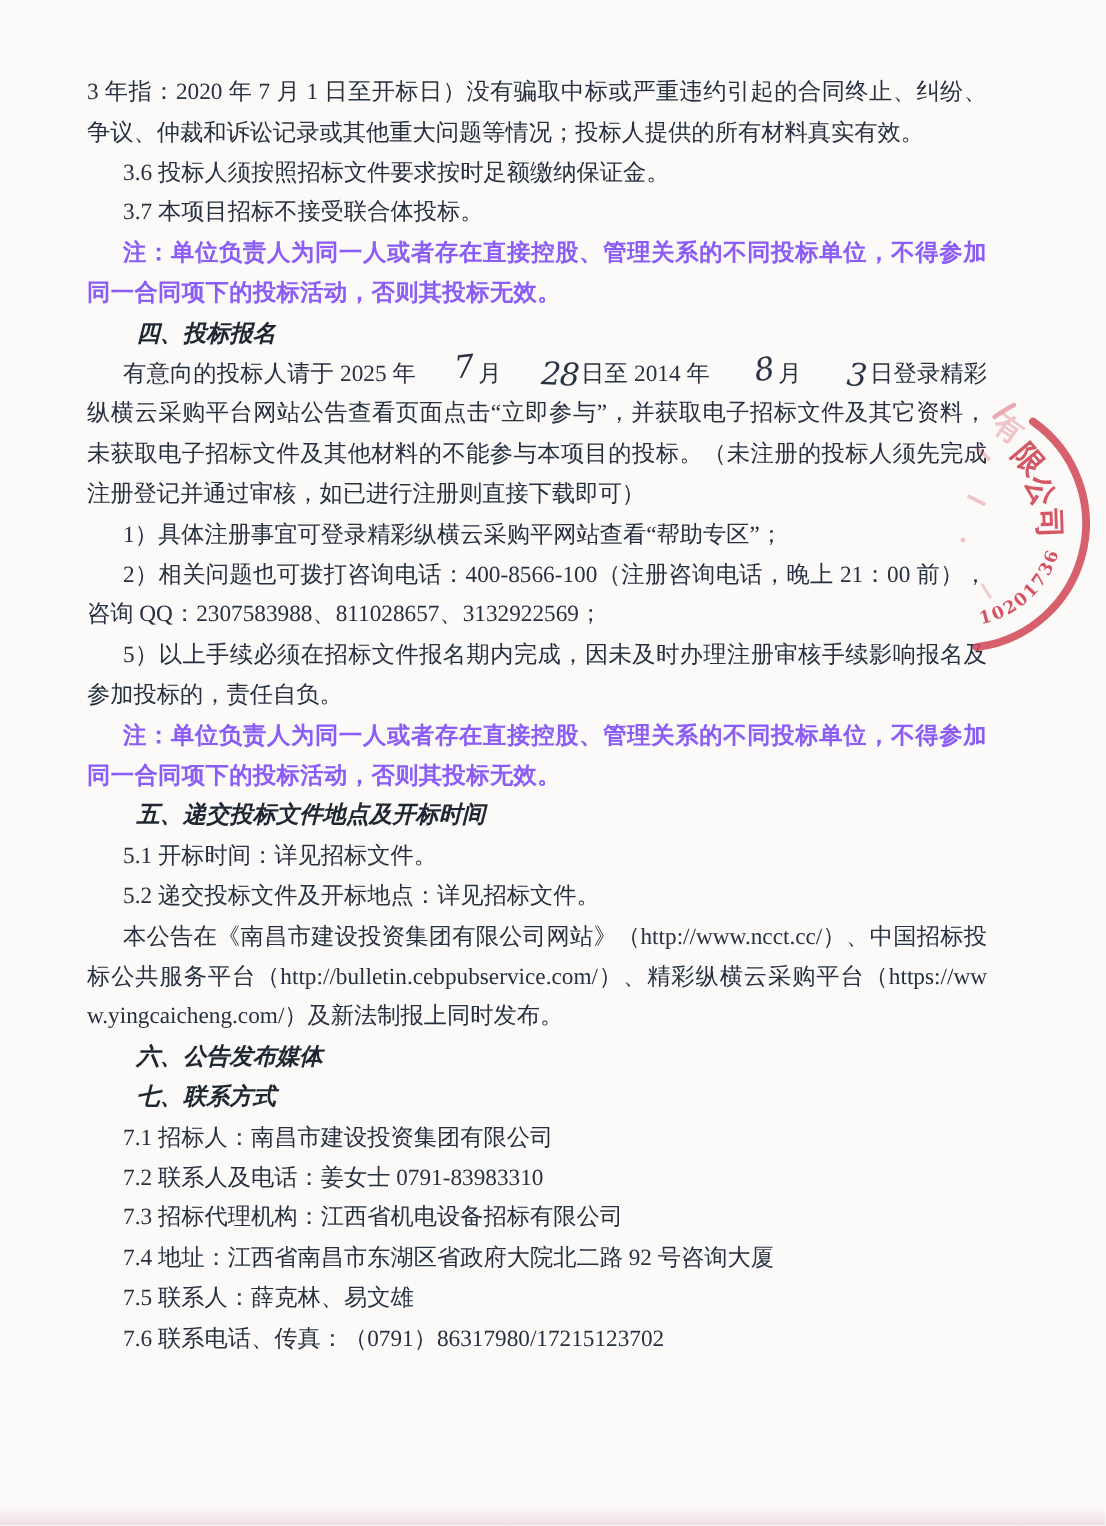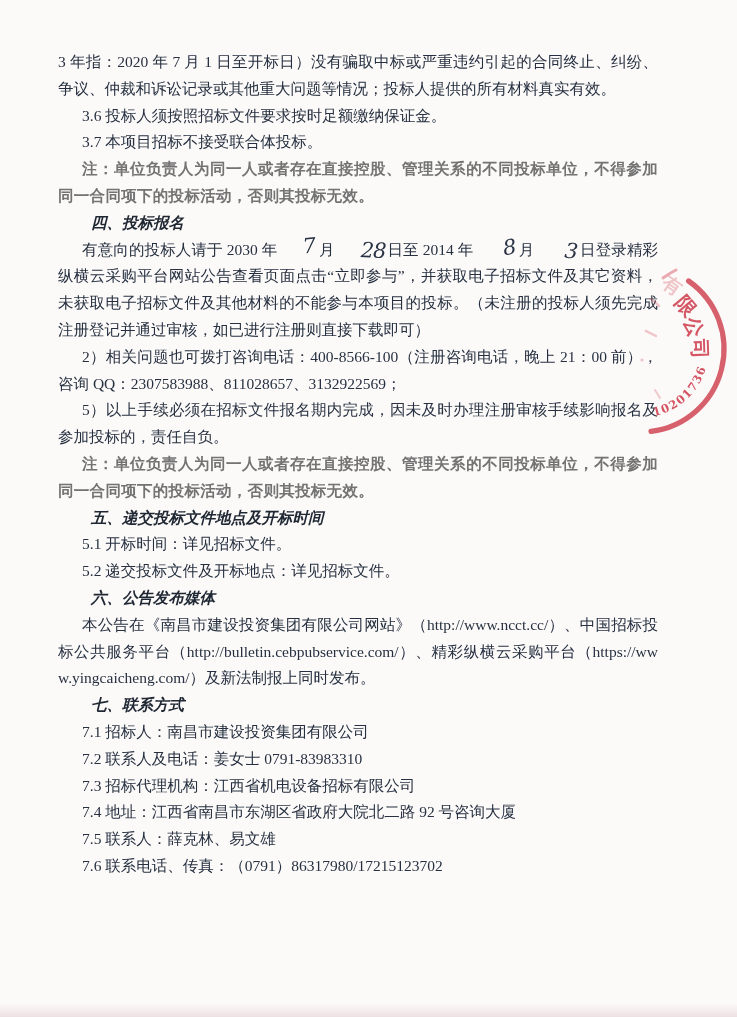--- a/index.html
+++ b/index.html
@@ -22,21 +22,21 @@
   .para{
     margin:0;font-size:15.5px;line-height:26.8px;
     text-align:justify;text-justify:inter-ideograph;
     word-break:break-all;
   }
   .para.cont{text-indent:0;}
   .para.indent{text-indent:24px;}
   .para.note{
     text-indent:24px;font-weight:700;
     font-family:"Liberation Sans","DejaVu Sans",sans-serif;
-    letter-spacing:.3px;color:#737373;
+    letter-spacing:.3px;color:#8b5cf6;
   }
   .para.head{
     text-indent:33px;font-weight:700;
     font-family:"Liberation Sans","DejaVu Sans",sans-serif;
     color:#1f2733;
     font-style:italic;
   }
   
   .hw{
     display:inline-block;
@@ -60,29 +60,30 @@
 <body>
 
 <div class="scan-page">
 
   <div class="doc">
       <p class="para cont">3 年指：2020 年 7 月 1 日至开标日）没有骗取中标或严重违约引起的合同终止、纠纷、争议、仲裁和诉讼记录或其他重大问题等情况；投标人提供的所有材料真实有效。</p>
       <p class="para indent">3.6 投标人须按照招标文件要求按时足额缴纳保证金。</p>
       <p class="para indent">3.7 本项目招标不接受联合体投标。</p>
       <p class="para note">注：单位负责人为同一人或者存在直接控股、管理关系的不同投标单位，不得参加同一合同项下的投标活动，否则其投标无效。</p>
       <p class="para head">四、投标报名</p>
-      <p class="para indent"><span>有意向的投标人请于 2030 年</span><span class="hw hw-1">7</span><span>月</span><span class="hw hw-2">28</span><span>日至 2014 年 </span><span class="hw hw-3">8</span><span>月 </span><span class="hw hw-4">3</span><span>日登录精彩纵横云采购平台网站公告查看页面点击“立即参与”，并获取电子招标文件及其它资料，未获取电子招标文件及其他材料的不能参与本项目的投标。（未注册的投标人须先完成注册登记并通过审核，如已进行注册则直接下载即可）</span></p>
+      <p class="para indent"><span>有意向的投标人请于 2025 年</span><span class="hw hw-1">7</span><span>月</span><span class="hw hw-2">28</span><span>日至 2014 年 </span><span class="hw hw-3">8</span><span>月 </span><span class="hw hw-4">3</span><span>日登录精彩纵横云采购平台网站公告查看页面点击“立即参与”，并获取电子招标文件及其它资料，未获取电子招标文件及其他材料的不能参与本项目的投标。（未注册的投标人须先完成注册登记并通过审核，如已进行注册则直接下载即可）</span></p>
+      <p class="para indent">1）具体注册事宜可登录精彩纵横云采购平网站查看“帮助专区”；</p>
       <p class="para indent">2）相关问题也可拨打咨询电话：400-8566-100（注册咨询电话，晚上 21：00 前），咨询 QQ：2307583988、811028657、3132922569；</p>
       <p class="para indent">5）以上手续必须在招标文件报名期内完成，因未及时办理注册审核手续影响报名及参加投标的，责任自负。</p>
       <p class="para note">注：单位负责人为同一人或者存在直接控股、管理关系的不同投标单位，不得参加同一合同项下的投标活动，否则其投标无效。</p>
       <p class="para head">五、递交投标文件地点及开标时间</p>
       <p class="para indent">5.1 开标时间：详见招标文件。</p>
       <p class="para indent">5.2 递交投标文件及开标地点：详见招标文件。</p>
+      <p class="para indent">本公告在《南昌市建设投资集团有限公司网站》（http://www.ncct.cc/）、中国招标投标公共服务平台（http://bulletin.cebpubservice.com/）、精彩纵横云采购平台（https://www.yingcaicheng.com/）及新法制报上同时发布。</p>
       <p class="para head">六、公告发布媒体</p>
-      <p class="para indent">本公告在《南昌市建设投资集团有限公司网站》（http://www.ncct.cc/）、中国招标投标公共服务平台（http://bulletin.cebpubservice.com/）、精彩纵横云采购平台（https://www.yingcaicheng.com/）及新法制报上同时发布。</p>
       <p class="para head">七、联系方式</p>
       <p class="para indent">7.1 招标人：南昌市建设投资集团有限公司</p>
       <p class="para indent">7.2 联系人及电话：姜女士 0791-83983310</p>
       <p class="para indent">7.3 招标代理机构：江西省机电设备招标有限公司</p>
       <p class="para indent">7.4 地址：江西省南昌市东湖区省政府大院北二路 92 号咨询大厦</p>
       <p class="para indent">7.5 联系人：薛克林、易文雄</p>
       <p class="para indent">7.6 联系电话、传真：（0791）86317980/17215123702</p>
     </div>
 
   <svg class="seal" viewBox="560 240 177 230" xmlns="http://www.w3.org/2000/svg">

